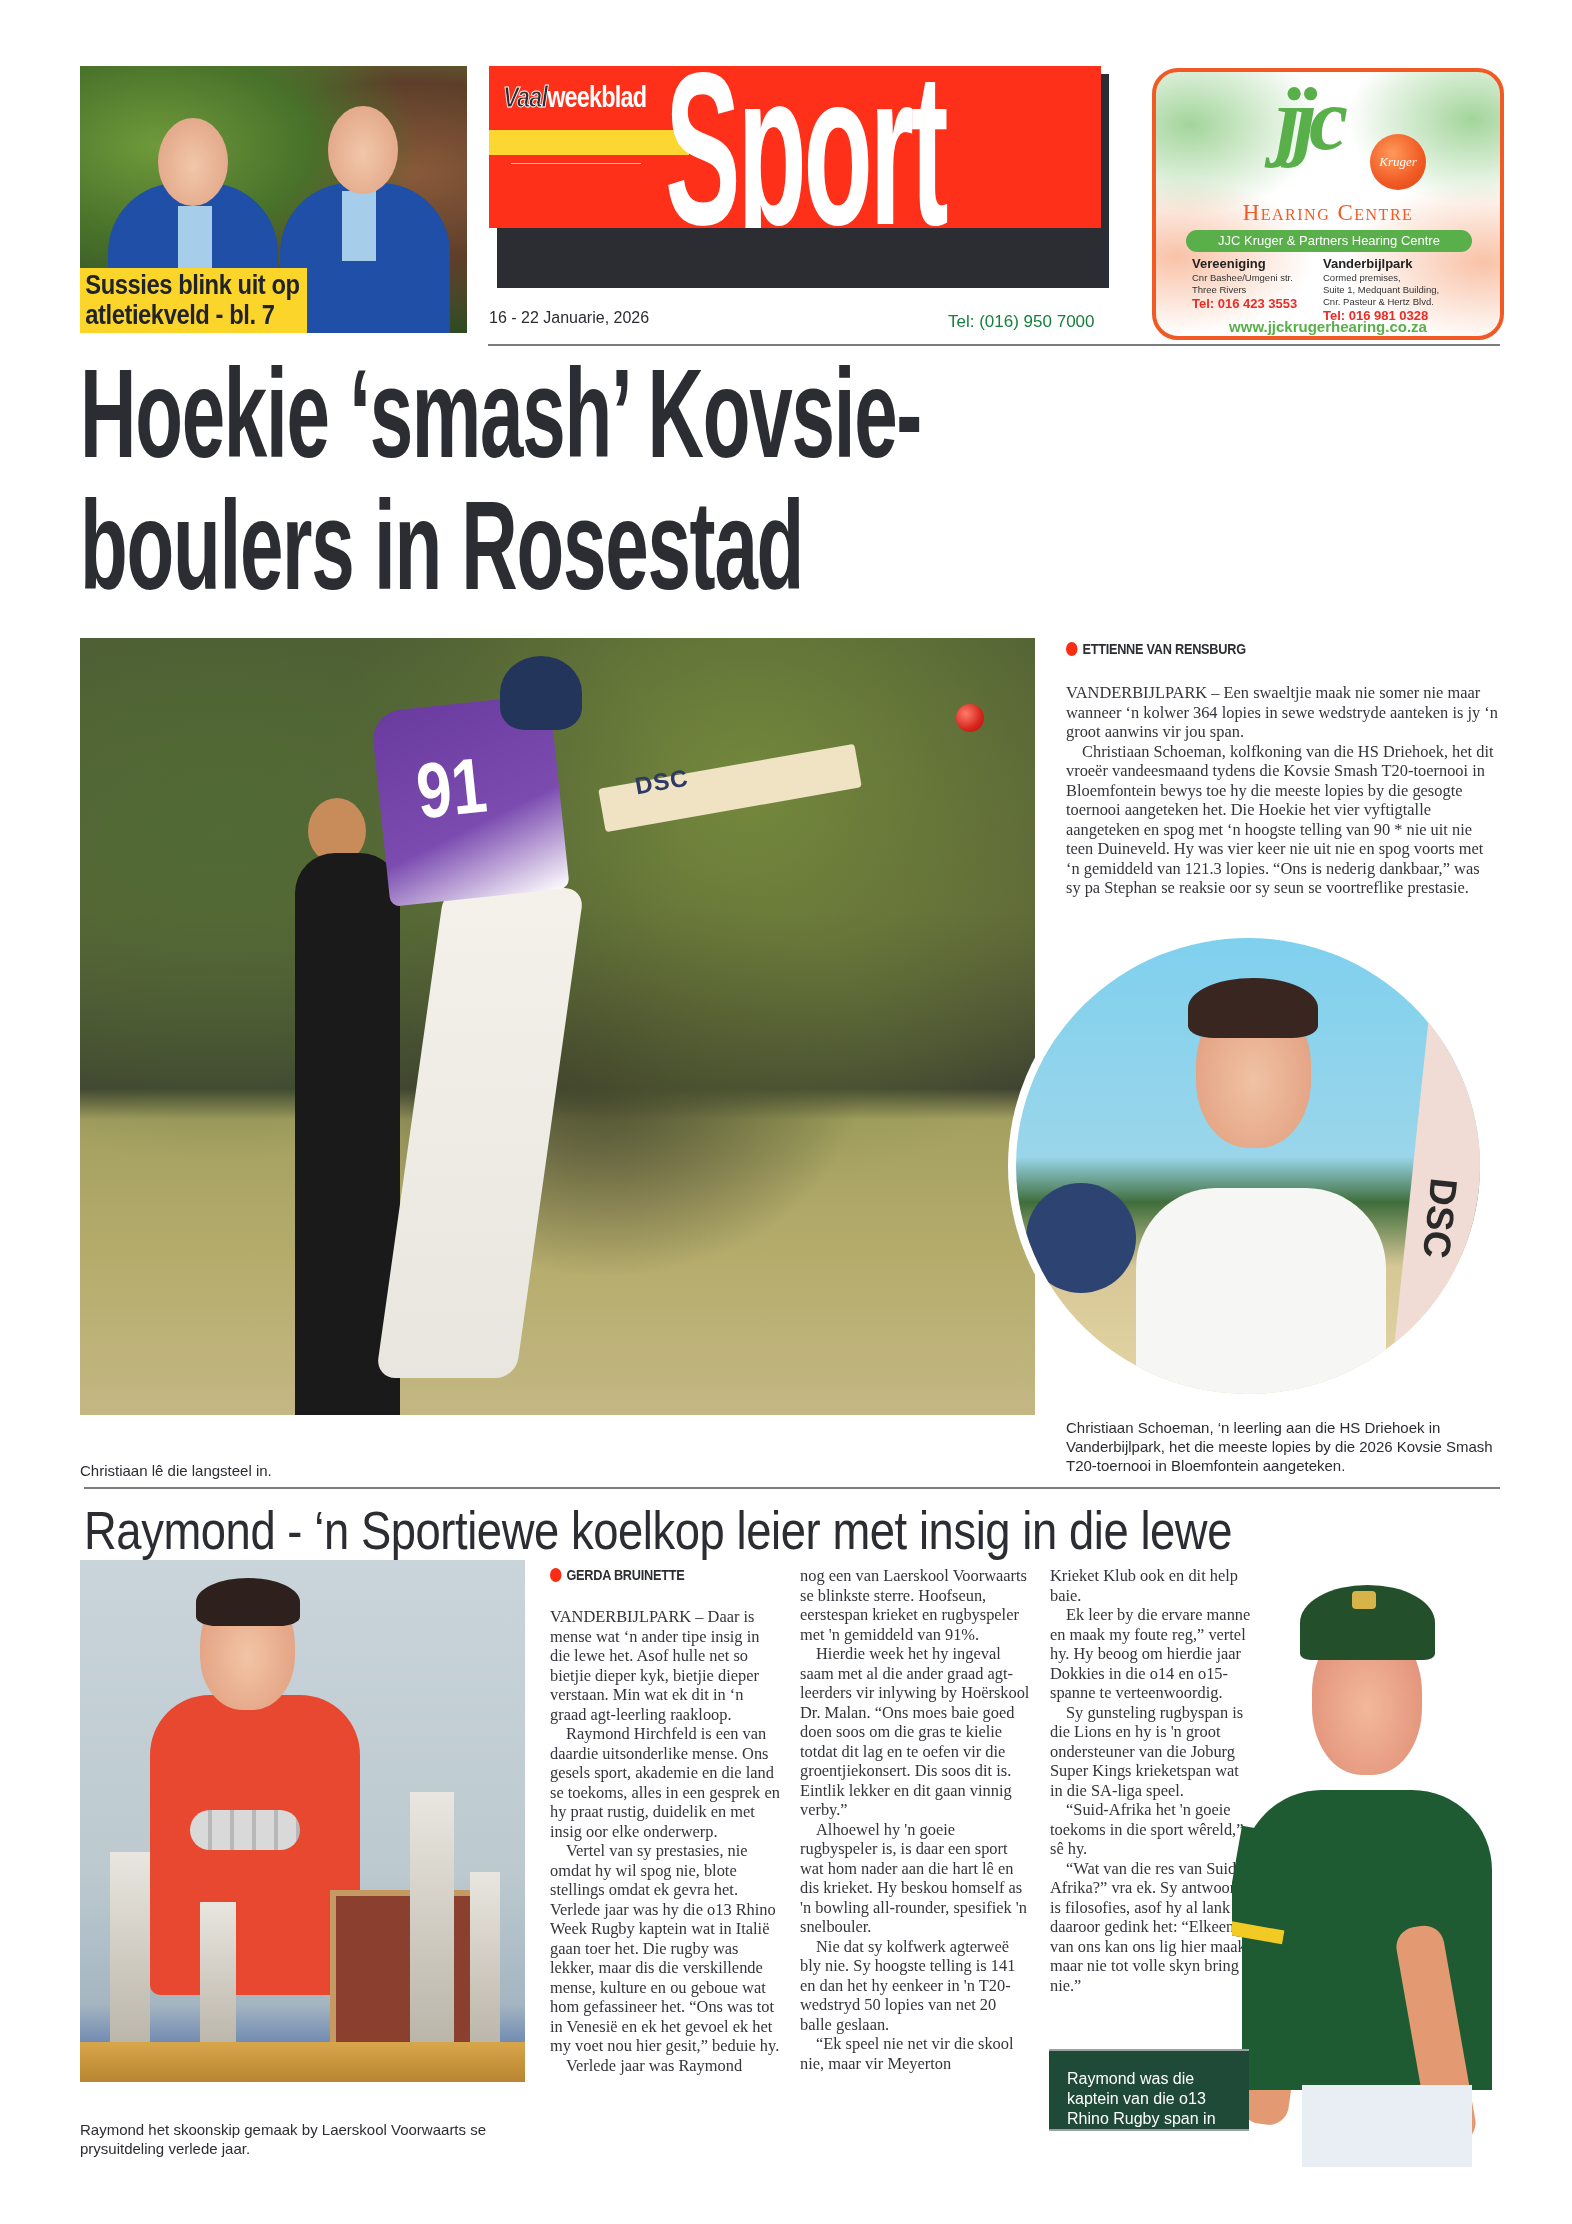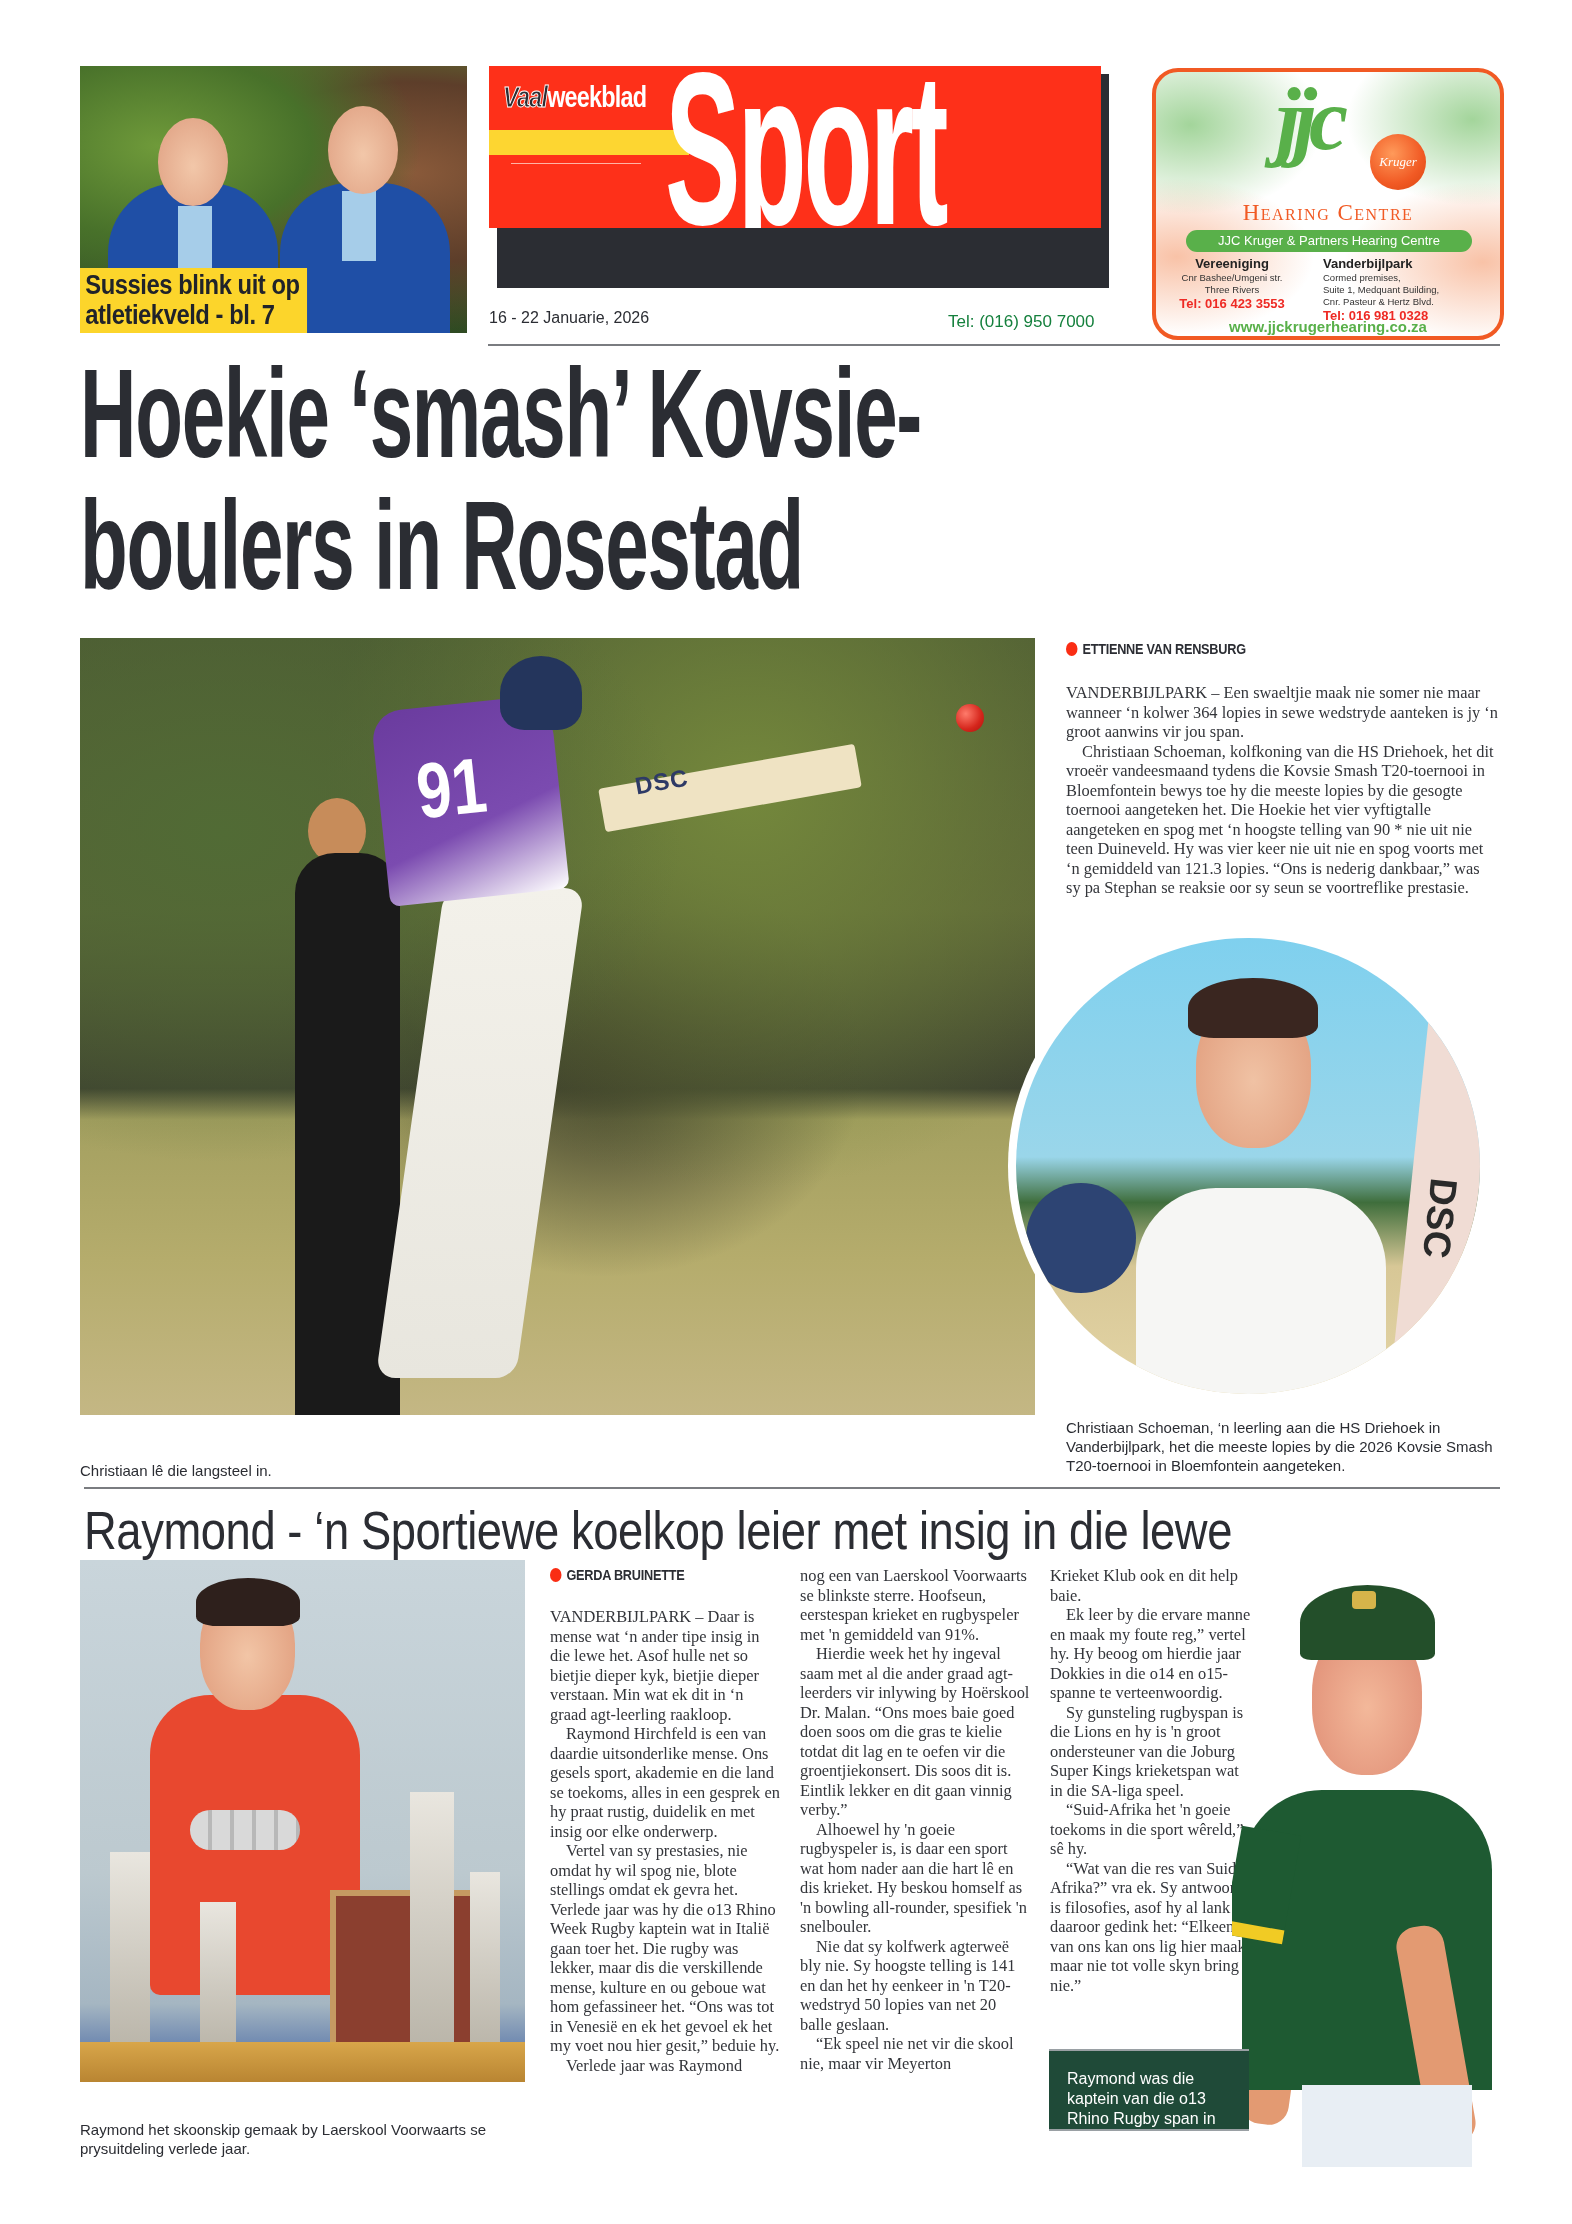--- a/index.html
+++ b/index.html
@@ -84,21 +84,21 @@
   .ad-hearing {
     position: absolute; left: 0; width: 100%; top: 128px; text-align: center;
     color: #f15a24; font-size: 23px; letter-spacing: 1.5px; font-family: "Liberation Serif", serif;
     font-variant: small-caps;
   }
   .ad-pill {
     position: absolute; left: 30px; top: 158px; width: 286px; height: 22px; border-radius: 11px;
     background: #59b04a; color: #fff; font-size: 13px; text-align: center; line-height: 22px;
   }
   .ad-col { position: absolute; top: 184px; font-size: 9.5px; color: #333; line-height: 12px; }
-  .ad-col.left { left: 6px; width: 140px; text-align: center; }
+  .ad-col.left { left: 36px; width: 140px; text-align: left; }
   .ad-col.right { left: 167px; width: 170px; text-align: left; }
   .ad-col .city { font-size: 13px; font-weight: bold; color: #222; line-height: 16px; }
   .ad-col .tel { font-size: 13px; font-weight: bold; color: #ee2a24; line-height: 16px; }
   .ad-url {
     position: absolute; left: 0; width: 100%; top: 246px; text-align: center; color: #59b04a;
     font-size: 15px; font-weight: bold;
   }
 
   .rule { position: absolute; height: 2px; background: #7a7c80; }
 

